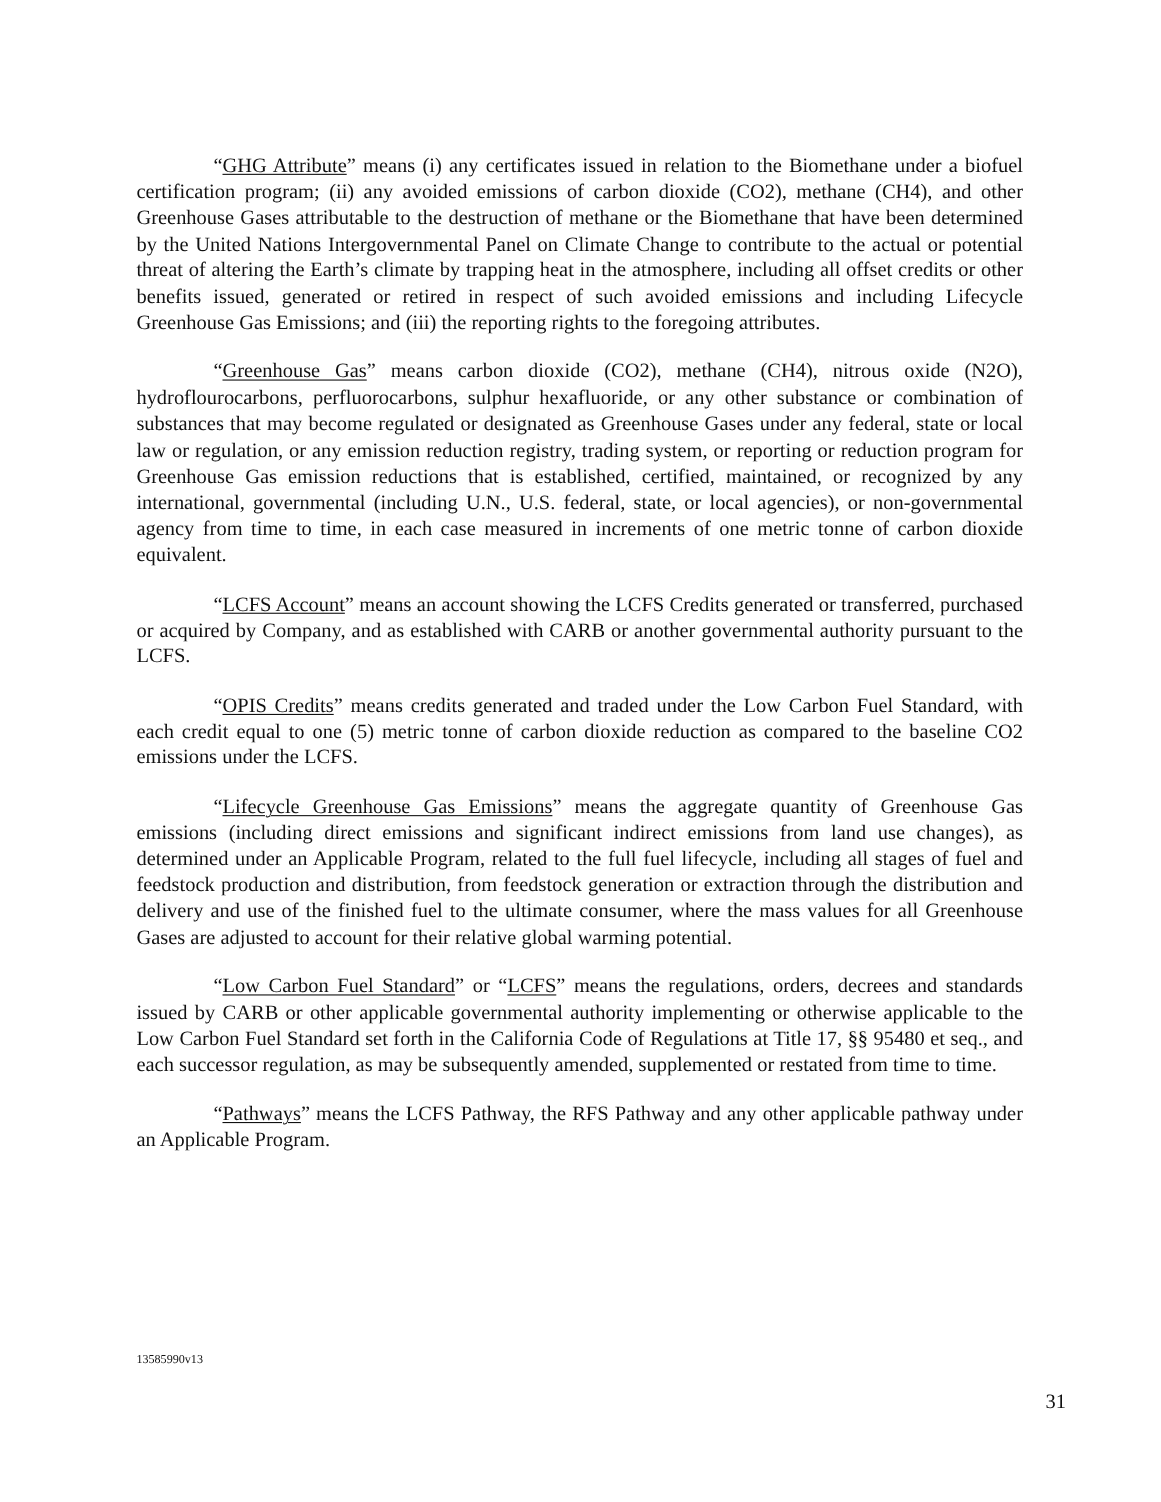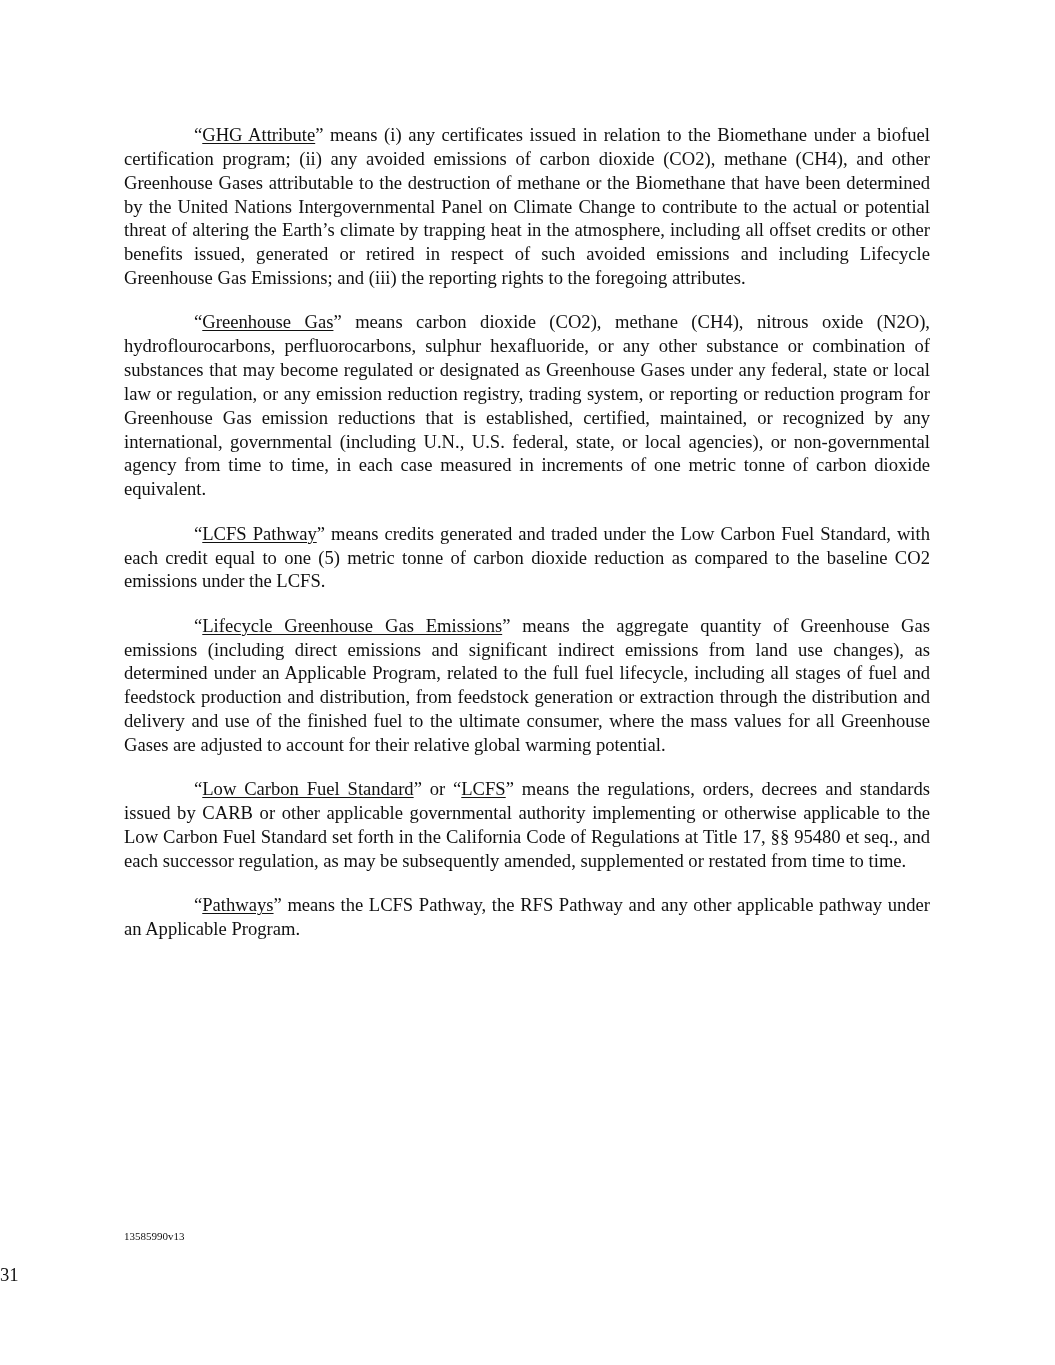--- a/index.html
+++ b/index.html
@@ -1,43 +1,44 @@
 <!DOCTYPE html>
 <html><head>
 <meta charset="utf-8">
 <style>
   html, body { margin: 0; padding: 0; background: #ffffff; }
   body { width: 1055px; height: 1365px; position: relative; overflow: hidden; }
   .page {
-    position: absolute; left: 124px; top: 123px; width: 806px;
+    position: absolute; left: 124px; top: 139px; width: 806px;
     font-family: "Liberation Serif", serif; font-size: 18.6px; line-height: 23.85px;
     color: #111111;
   }
   .para { margin: 0 0 20.5px 0; text-align: justify; text-indent: 70px; }
   .para:last-child { margin-bottom: 0; }
   .term { text-decoration: underline; text-underline-offset: 2px; text-decoration-thickness: 1px; }
   .page-number {
-    position: absolute; top: 1264px; left: 0; width: 969px; text-align: left;
+    position: absolute; top: 1264px; left: 0; width: 969px; text-align: right;
     font-family: "Liberation Serif", serif; font-size: 18.6px; color: #111111;
   }
   .doc-id {
     position: absolute; top: 1230px; left: 124px;
     font-family: "Liberation Serif", serif; font-size: 11px; color: #111111;
   }
 </style>
 </head>
 <body>
 
 <div class="page">
   <p class="para"><span>“</span><span class="term">GHG Attribute</span><span>” means (i) any certificates issued in relation to the Biomethane under a biofuel certification program; (ii) any avoided emissions of carbon dioxide (CO2), methane (CH4), and other Greenhouse Gases attributable to the destruction of methane or the Biomethane that have been determined by the United Nations Intergovernmental Panel on Climate Change to contribute to the actual or potential threat of altering the Earth’s climate by trapping heat in the atmosphere, including all offset credits or other benefits issued, generated or retired in respect of such avoided emissions and including Lifecycle Greenhouse Gas Emissions; and (iii) the reporting rights to the foregoing attributes.</span></p>
 
   <p class="para"><span>“</span><span class="term">Greenhouse Gas</span><span>” means carbon dioxide (CO2), methane (CH4), nitrous oxide (N2O), hydroflourocarbons, perfluorocarbons, sulphur hexafluoride, or any other substance or combination of substances that may become regulated or designated as Greenhouse Gases under any federal, state or local law or regulation, or any emission reduction registry, trading system, or reporting or reduction program for Greenhouse Gas emission reductions that is established, certified, maintained, or recognized by any international, governmental (including U.N., U.S. federal, state, or local agencies), or non-governmental agency from time to time, in each case measured in increments of one metric tonne of carbon dioxide equivalent.</span></p>
 
+  <p class="para"><span>“</span><span class="term">LCFS Account</span><span>” means an account showing the LCFS Credits generated or transferred, purchased or acquired by Company, and as established with CARB or another governmental authority pursuant to the LCFS.</span></p>
 
-  <p class="para"><span>“</span><span class="term">LCFS Pathway</span><span>” means credits generated and traded under the Low Carbon Fuel Standard, with each credit equal to one (5) metric tonne of carbon dioxide reduction as compared to the baseline CO2 emissions under the LCFS.</span></p>
+  <p class="para"><span>“</span><span class="term">OPIS Credits</span><span>” means credits generated and traded under the Low Carbon Fuel Standard, with each credit equal to one (5) metric tonne of carbon dioxide reduction as compared to the baseline CO2 emissions under the LCFS.</span></p>
 
 
 
   <p class="para"><span>“</span><span class="term">Lifecycle Greenhouse Gas Emissions</span><span>” means the aggregate quantity of Greenhouse Gas emissions (including direct emissions and significant indirect emissions from land use changes), as determined under an Applicable Program, related to the full fuel lifecycle, including all stages of fuel and feedstock production and distribution, from feedstock generation or extraction through the distribution and delivery and use of the finished fuel to the ultimate consumer, where the mass values for all Greenhouse Gases are adjusted to account for their relative global warming potential.</span></p>
 
   <p class="para"><span>“</span><span class="term">Low Carbon Fuel Standard</span><span>” or “</span><span class="term">LCFS</span><span>” means the regulations, orders, decrees and standards issued by CARB or other applicable governmental authority implementing or otherwise applicable to the Low Carbon Fuel Standard set forth in the California Code of Regulations at Title 17, §§ 95480 et seq., and each successor regulation, as may be subsequently amended, supplemented or restated from time to time.</span></p>
 
   <p class="para"><span>“</span><span class="term">Pathways</span><span>” means the LCFS Pathway, the RFS Pathway and any other applicable pathway under an Applicable Program.</span></p>
 </div>
 

